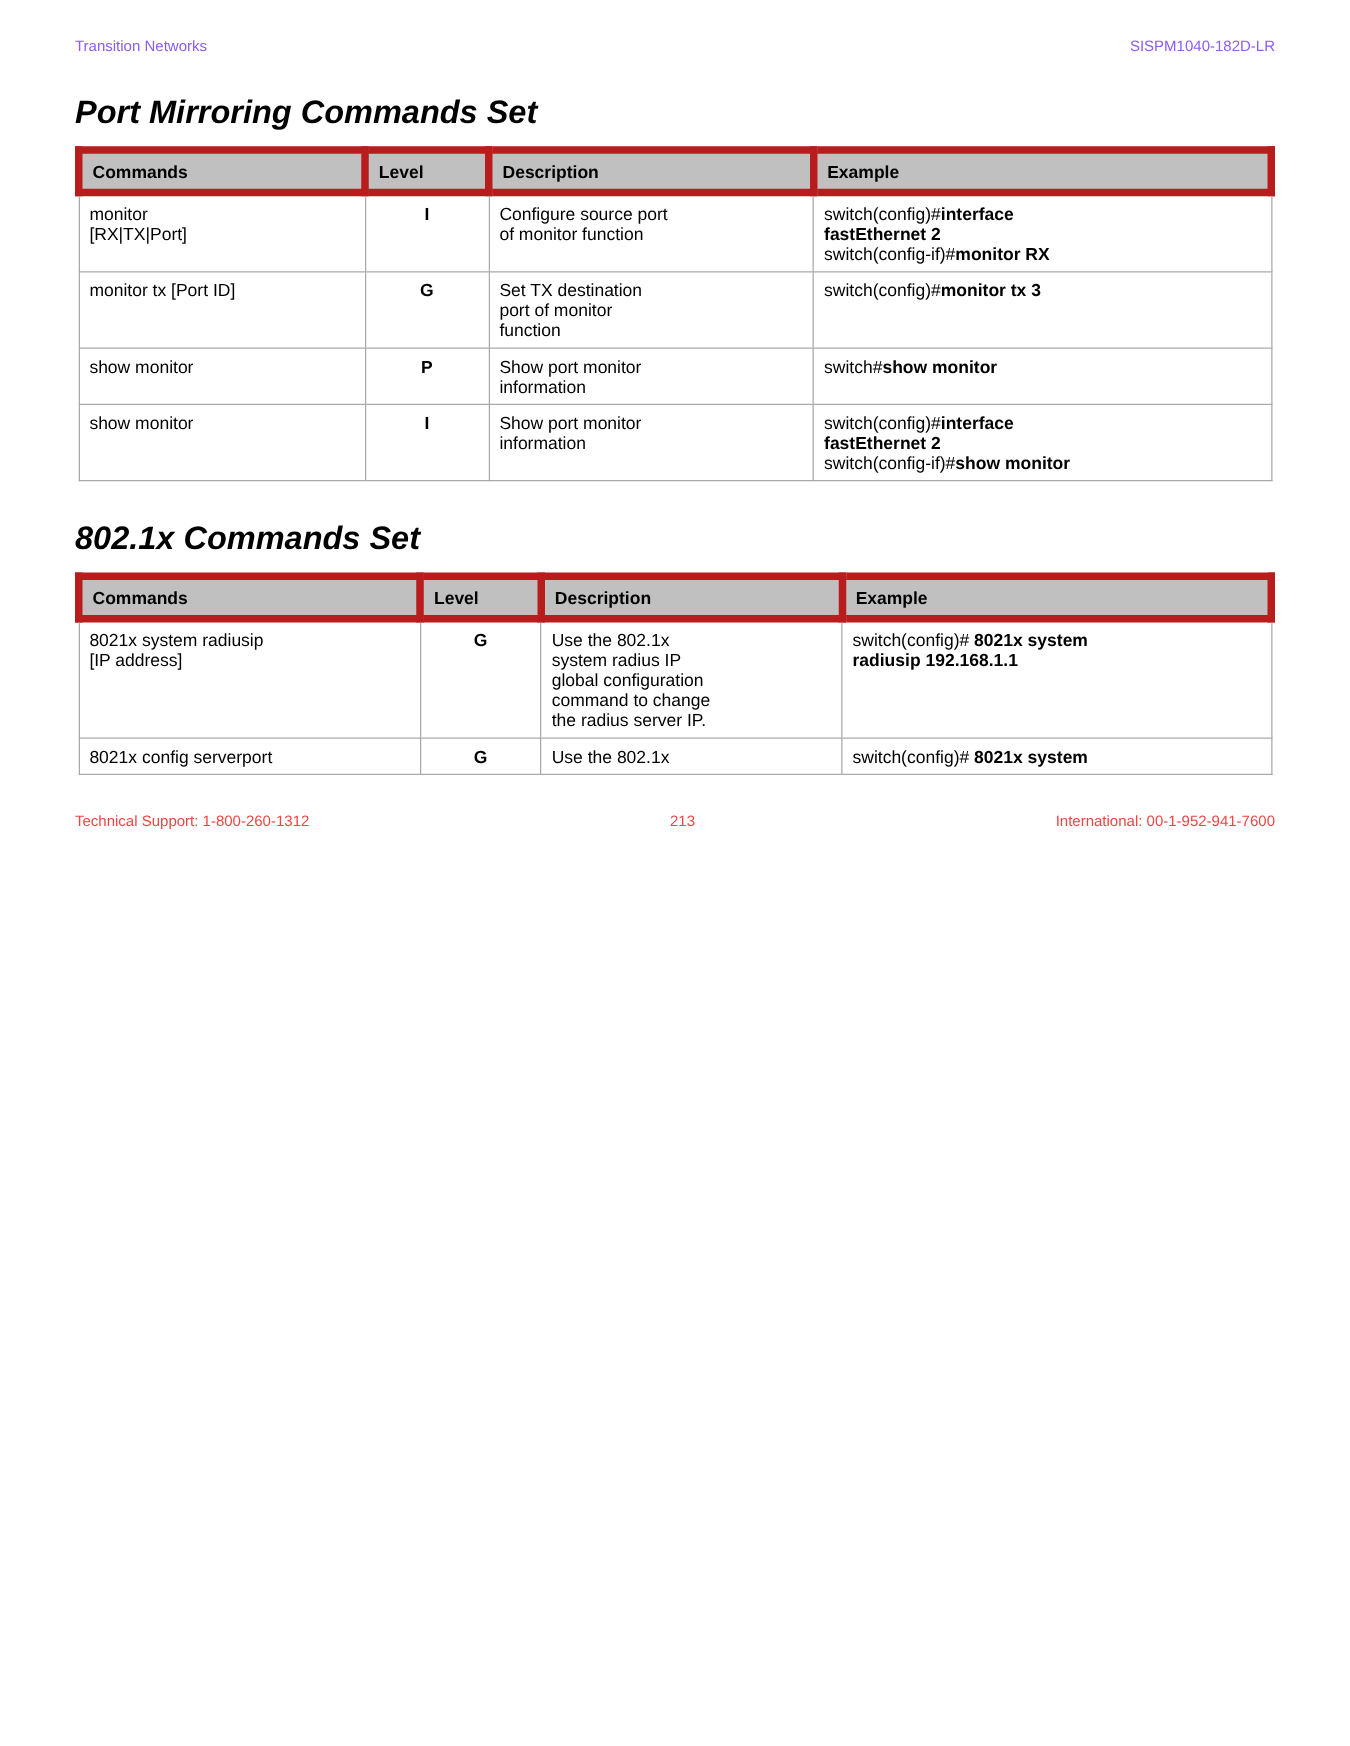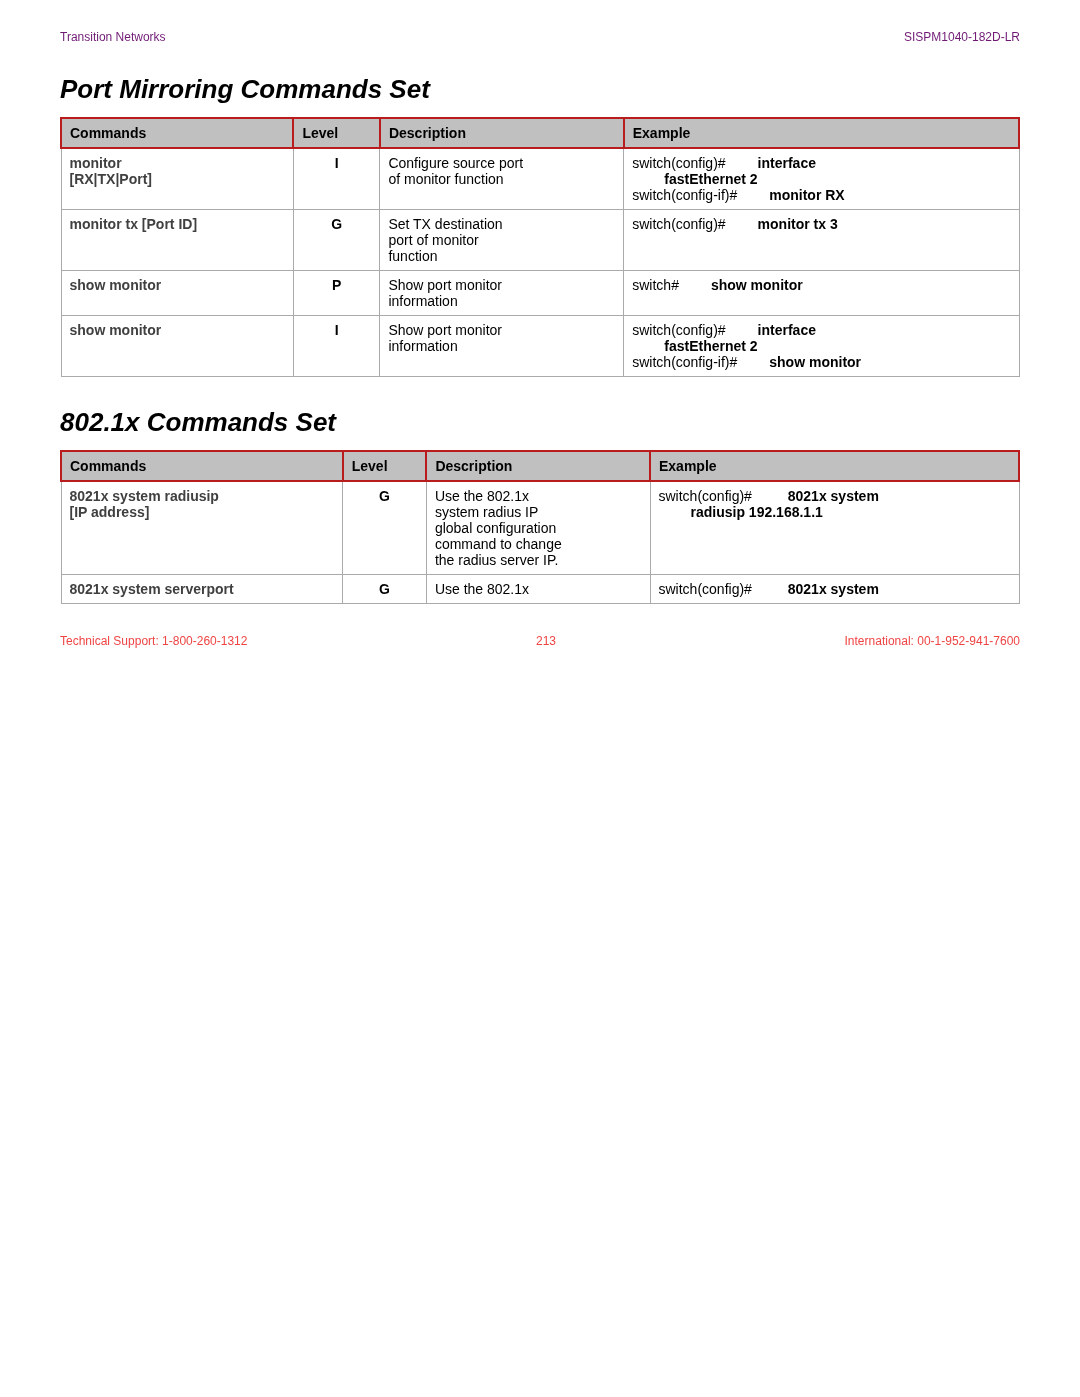--- a/index.html
+++ b/index.html
@@ -9,59 +9,59 @@
       background: #fff;
       color: #000;
       width: 1080px;
       min-height: 1397px;
       padding: 30px 60px 40px 60px;
     }
     .page-header {
       display: flex;
       justify-content: space-between;
       font-size: 12px;
-      color: #701a75;
+      color: #8b5cf6;
       margin-bottom: 20px;
     }
     .section-title {
       font-size: 26px;
       font-weight: bold;
       margin-bottom: 12px;
       margin-top: 30px;
       font-style: italic;
     }
     table {
       width: 100%;
       border-collapse: collapse;
       margin-bottom: 30px;
     }
     thead tr {
       background: #c0c0c0;
     }
     thead th {
-      border: 2px solid #b91c1c;
+      border: 6px solid #b91c1c;
       padding: 6px 8px;
       font-weight: bold;
       font-size: 14px;
       text-align: left;
     }
     tbody tr {
       border: 1px solid #aaa;
     }
     tbody td {
       border: 1px solid #aaa;
       padding: 6px 8px;
       vertical-align: top;
       font-size: 14px;
     }
     .cmd-blue {
-      color: #404040;
-      font-weight: bold;
+      color: #000000;
+      font-weight: normal;
     }
-    .bold { font-weight: bold; margin-left: 32px; }
+    .bold { font-weight: bold; }
     .level-col {
       text-align: center;
       font-weight: bold;
     }
     .page-footer {
       display: flex;
       justify-content: space-between;
       font-size: 12px;
       color: #ef4444;
       margin-top: 20px;
@@ -126,21 +126,21 @@
     </tr>
   </thead>
   <tbody id="section2-body">
       <tr>
         <td><span class="cmd-blue">8021x system radiusip</span><br><span class="cmd-blue">[IP address]</span></td>
         <td class="level-col">G</td>
         <td>Use the 802.1x<br>system radius IP<br>global configuration<br>command to change<br>the radius server IP.</td>
         <td>switch(config)# <span class="bold">8021x system</span><br><span class="bold">radiusip 192.168.1.1</span></td>
       </tr>
       <tr>
-        <td><span class="cmd-blue">8021x system serverport</span></td>
+        <td><span class="cmd-blue">8021x config serverport</span></td>
         <td class="level-col">G</td>
         <td>Use the 802.1x</td>
         <td>switch(config)# <span class="bold">8021x system</span></td>
       </tr>
     </tbody>
 </table>
 
 <div class="page-footer">
   <span>Technical Support: 1-800-260-1312</span>
   <span>213</span>

